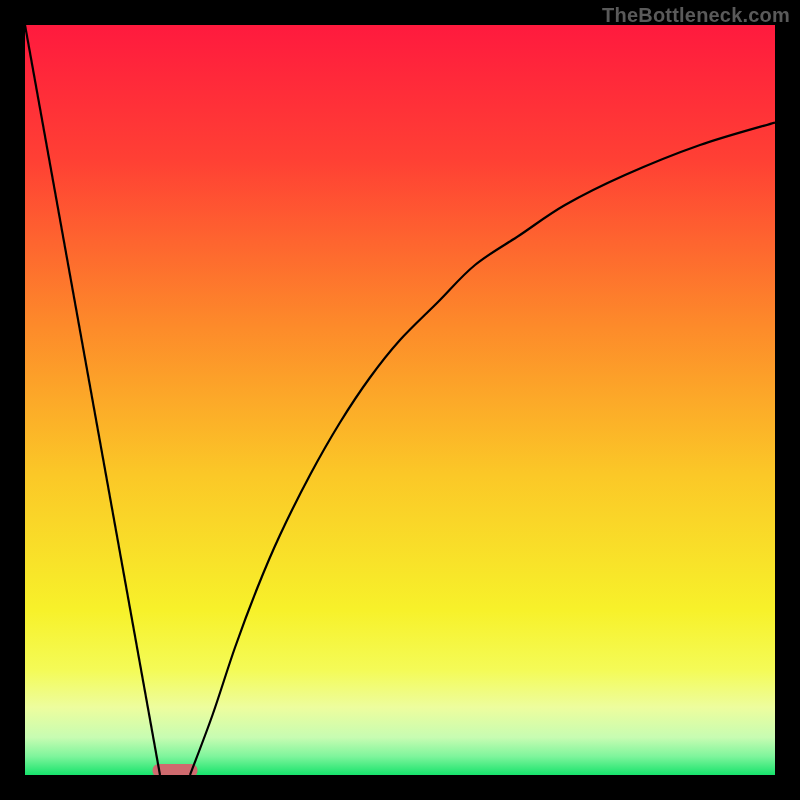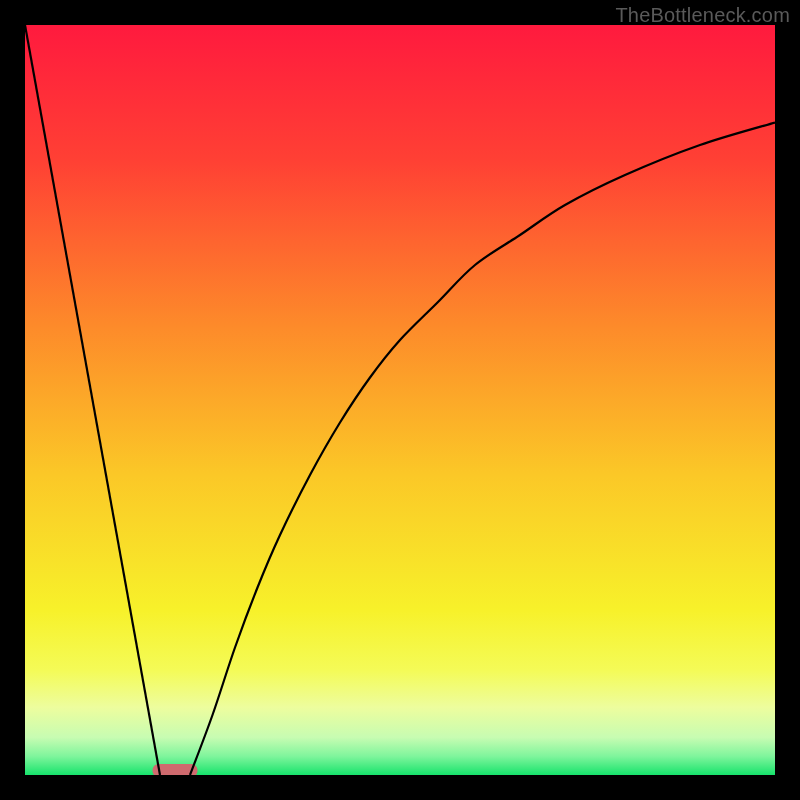--- a/index.html
+++ b/index.html
@@ -23,21 +23,21 @@
     width: 750px;
     height: 750px;
     
   }
   .watermark {
     position: absolute;
     top: 4px;
     right: 10px;
     color: #5a5a5a;
     font-size: 20px;
-    font-weight: 400;
+    font-weight: 700;
     letter-spacing: 0.2px;
     user-select: none;
   }
   svg {
     display: block;
   }
 </style>
 </head>
 <body>
 

